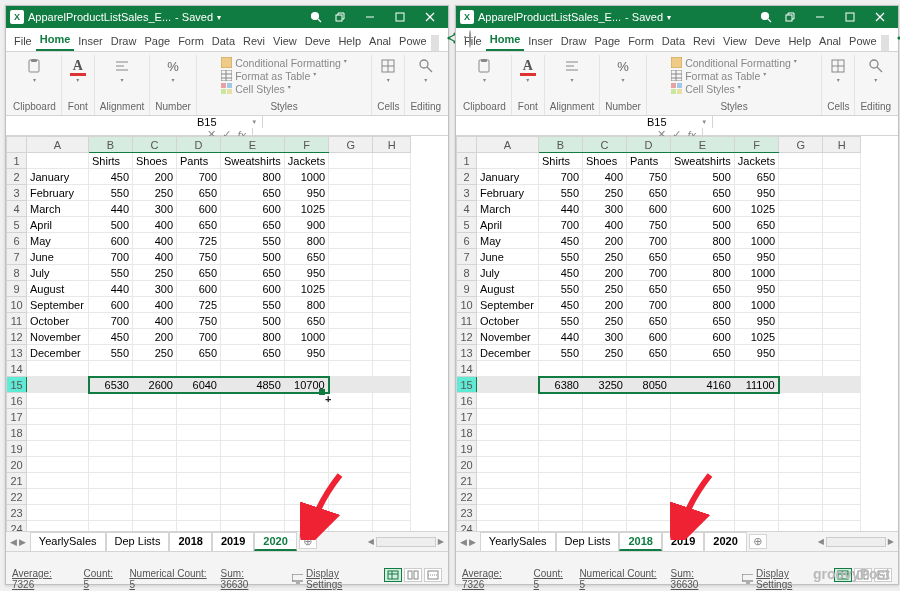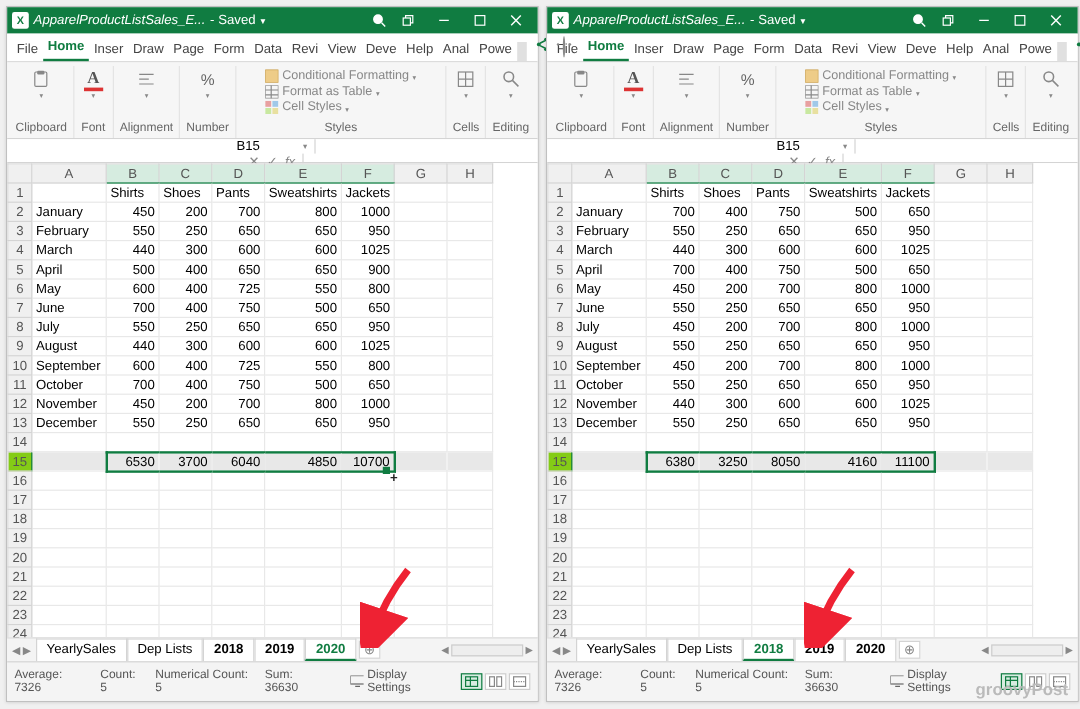--- a/index.html
+++ b/index.html
@@ -35,21 +35,21 @@
   .title-icon {
     width: 14px; height: 14px;
     background: #fff;
     color: #107c41;
     font-weight: bold;
     font-size: 9px;
     display:flex;align-items:center;justify-content:center;
     margin-right:4px;
     border-radius:2px;
   }
-  .titlebar .title { flex:0 0 auto;font-style:italic; }
+  .titlebar .title { flex:0 0 auto; }
   .titlebar .saved { margin-left:4px; }
   .titlebar .caret { margin-left:4px;font-size:8px; }
   .titlebar .spacer { flex:1; }
   .titlebar .win-buttons { display:flex; gap:2px; }
   .win-btn {
     width:28px; height:20px;
     display:flex;align-items:center;justify-content:center;
     color:#fff;font-size:10px;
   }
   .win-btn svg{stroke:#fff;}
@@ -93,21 +93,21 @@
   .rgroup .main{flex:1;display:flex;align-items:flex-start;gap:4px;}
   .rgroup .label{font-size:10px;color:#666;padding-bottom:1px;}
   .ribbon-btn{
     display:flex;flex-direction:column;align-items:center;gap:2px;
     padding:1px 3px;color:#555;
   }
   .ribbon-btn .icon{width:16px;height:16px;display:flex;align-items:center;justify-content:center;}
   .ribbon-btn .caret{font-size:6px;color:#888;}
   .styles-group{flex:1;}
   .styles-list{display:flex;flex-direction:column;gap:1px;font-size:10.5px;color:#888;align-items:flex-start;}
-  .styles-list div{display:flex;align-items:flex-end;gap:3px;cursor:pointer;}
+  .styles-list div{display:flex;align-items:flex-start;gap:3px;cursor:pointer;}
   .styles-list .mini{width:11px;height:11px;display:inline-flex;align-items:center;justify-content:center;}
   
   .fx-row{
     display:flex;align-items:center;
     border-bottom:1px solid #d4d4d4;
     height:20px;background:#fff;font-size:11px;flex-direction:column;
   }
   .namebox{
     width:72px;border-right:1px solid #d4d4d4;padding:0 6px;display:flex;align-items:center;justify-content:space-between;
   }
@@ -122,21 +122,21 @@
     font-size:11px;
     table-layout:fixed;
   }
   .col-hdr,.row-hdr,.corner{
     background:#f0f0f0;color:#555;text-align:center;
     border:1px solid #d4d4d4;font-weight:normal;
   }
   .col-hdr{height:16px;}
   .col-hdr.sel{background:#d6ece0;border-bottom-color:#107c41;}
   .row-hdr{width:20px;}
-  .row-hdr.sel{background:#84cc16;border-right-color:#107c41;}
+  .row-hdr.sel{background:#5eead4;border-right-color:#107c41;}
   .corner{width:20px;height:16px;}
   td.cell{
     border:1px solid #e8e8e8;
     padding:0 3px;height:16px;
     text-align:right;
     white-space:nowrap;overflow:hidden;
   }
   td.cell.text{text-align:left;}
   tr.sumrow td.cell{
     background:#e8e8e8;
@@ -161,23 +161,23 @@
   .sheet-tab.active{
     background:#fff;font-weight:600;color:#107c41;border-bottom:2px solid #107c41;
   }
   .sheet-tab.bold{font-weight:bold;}
   .tab-add{width:18px;text-align:center;color:#888;border:1px solid #d4d4d4;background:#fff;margin-left:2px;}
   .hscroll{flex:1;display:flex;justify-content:flex-end;padding:0 4px;gap:2px;}
   .hscroll .bar{width:60px;height:10px;background:#eee;border:1px solid #ccc;position:relative;}
   .hscroll .arrow{font-size:8px;color:#888;}
   
   .statusbar{
-    display:flex;align-items:center;height:20px;
+    display:flex;align-items:flex-start;height:20px;
     background:#f4f4f4;border-top:1px solid #d4d4d4;
-    font-size:10px;color:#555;padding:16px 6px;gap:10px;
+    font-size:10px;color:#555;padding:16px 6px;gap:10px;text-decoration:underline;
   }
   .statusbar .spacer{flex:1;}
   .status-btn{display:flex;align-items:center;gap:3px;}
   .view-btns{display:flex;gap:2px;}
   .view-btn{width:18px;height:14px;border:1px solid #ccc;background:#fff;display:flex;align-items:center;justify-content:center;}
   .view-btn.active{background:#d6ece0;border-color:#107c41;}
   .view-btn svg{display:block;}
   
   .red-arrow{
     position:absolute;pointer-events:none;
@@ -561,21 +561,21 @@
             <td class="cell"></td>
             <td class="cell"></td>
             <td class="cell"></td>
             <td class="cell"></td>
             <td class="cell"></td>
           </tr>
           <tr class="sumrow">
             <th class="row-hdr sel">15</th>
             <td class="cell"></td>
             <td class="cell sum first">6530</td>
-            <td class="cell sum">3700</td>
+            <td class="cell sum">2600</td>
             <td class="cell sum">6040</td>
             <td class="cell sum">4850</td>
             <td class="cell sum last">10700</td>
             <td class="cell"></td>
             <td class="cell"></td>
           </tr>
           <tr>
             <th class="row-hdr">16</th>
             <td class="cell"></td>
             <td class="cell"></td>

